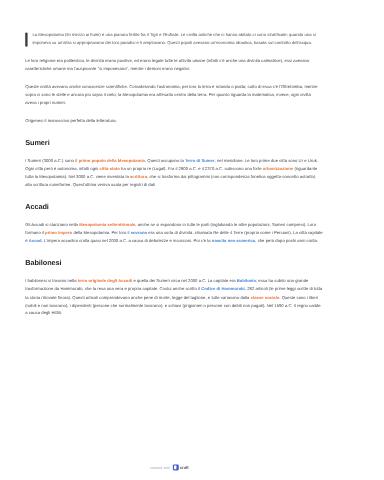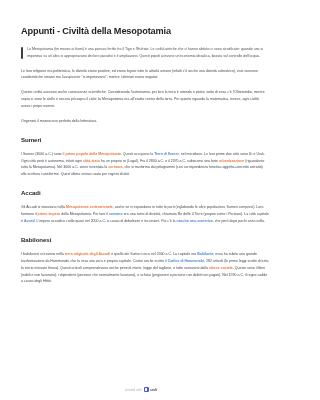--- a/index.html
+++ b/index.html
@@ -122,21 +122,20 @@
     font-weight: bold;
     color: #55595f;
     letter-spacing: -0.05px;
   }
 </style>
 </head>
 <body>
 
 <div class="page">
 
-  <h1 class="doc-title">Appunti - Civiltà della Mesopotamia</h1>
 
   <div class="blockquote">
     <p>La Mesopotamia (tin mezzo ai fiumi) è una pianura fertile fra il Tigri e l'Eufrate. Le civiltà antiche che ci hanno abitato ci sono stratificate: quando una si imponeva su un'altra si appropriavano dei loro paradisi e li ampliavano. Questi popoli avevano un'economia idraulica, basata sul controllo dell'acqua.</p>
   </div>
 
   <p class="body">Le loro religione era politeistica, le divinità erano positive, ed erano legate tutte le attività umane (infatti c'è anche una divinità calmatrice), essi avevano caratteristiche umane ma l'auspicante "si imponevano", mentre i demoni erano negativi.</p>
 
   <p class="body">Queste civiltà avevano anche conoscenze scientifiche. Considerando l'astronomia, per loro la terra è rotonda o piatta; sotto di essa c'è l'Oltretomba, mentre sopra ci sono le stelle e ancora più sopra il cielo; la Mesopotamia era all'esatto centro della terra. Per quanto riguarda la matematica, invece, ogni civiltà aveva i propri numeri.</p>
 
   <p class="body">Origenesi il manoscrivo perfetto della letteratura.</p>

